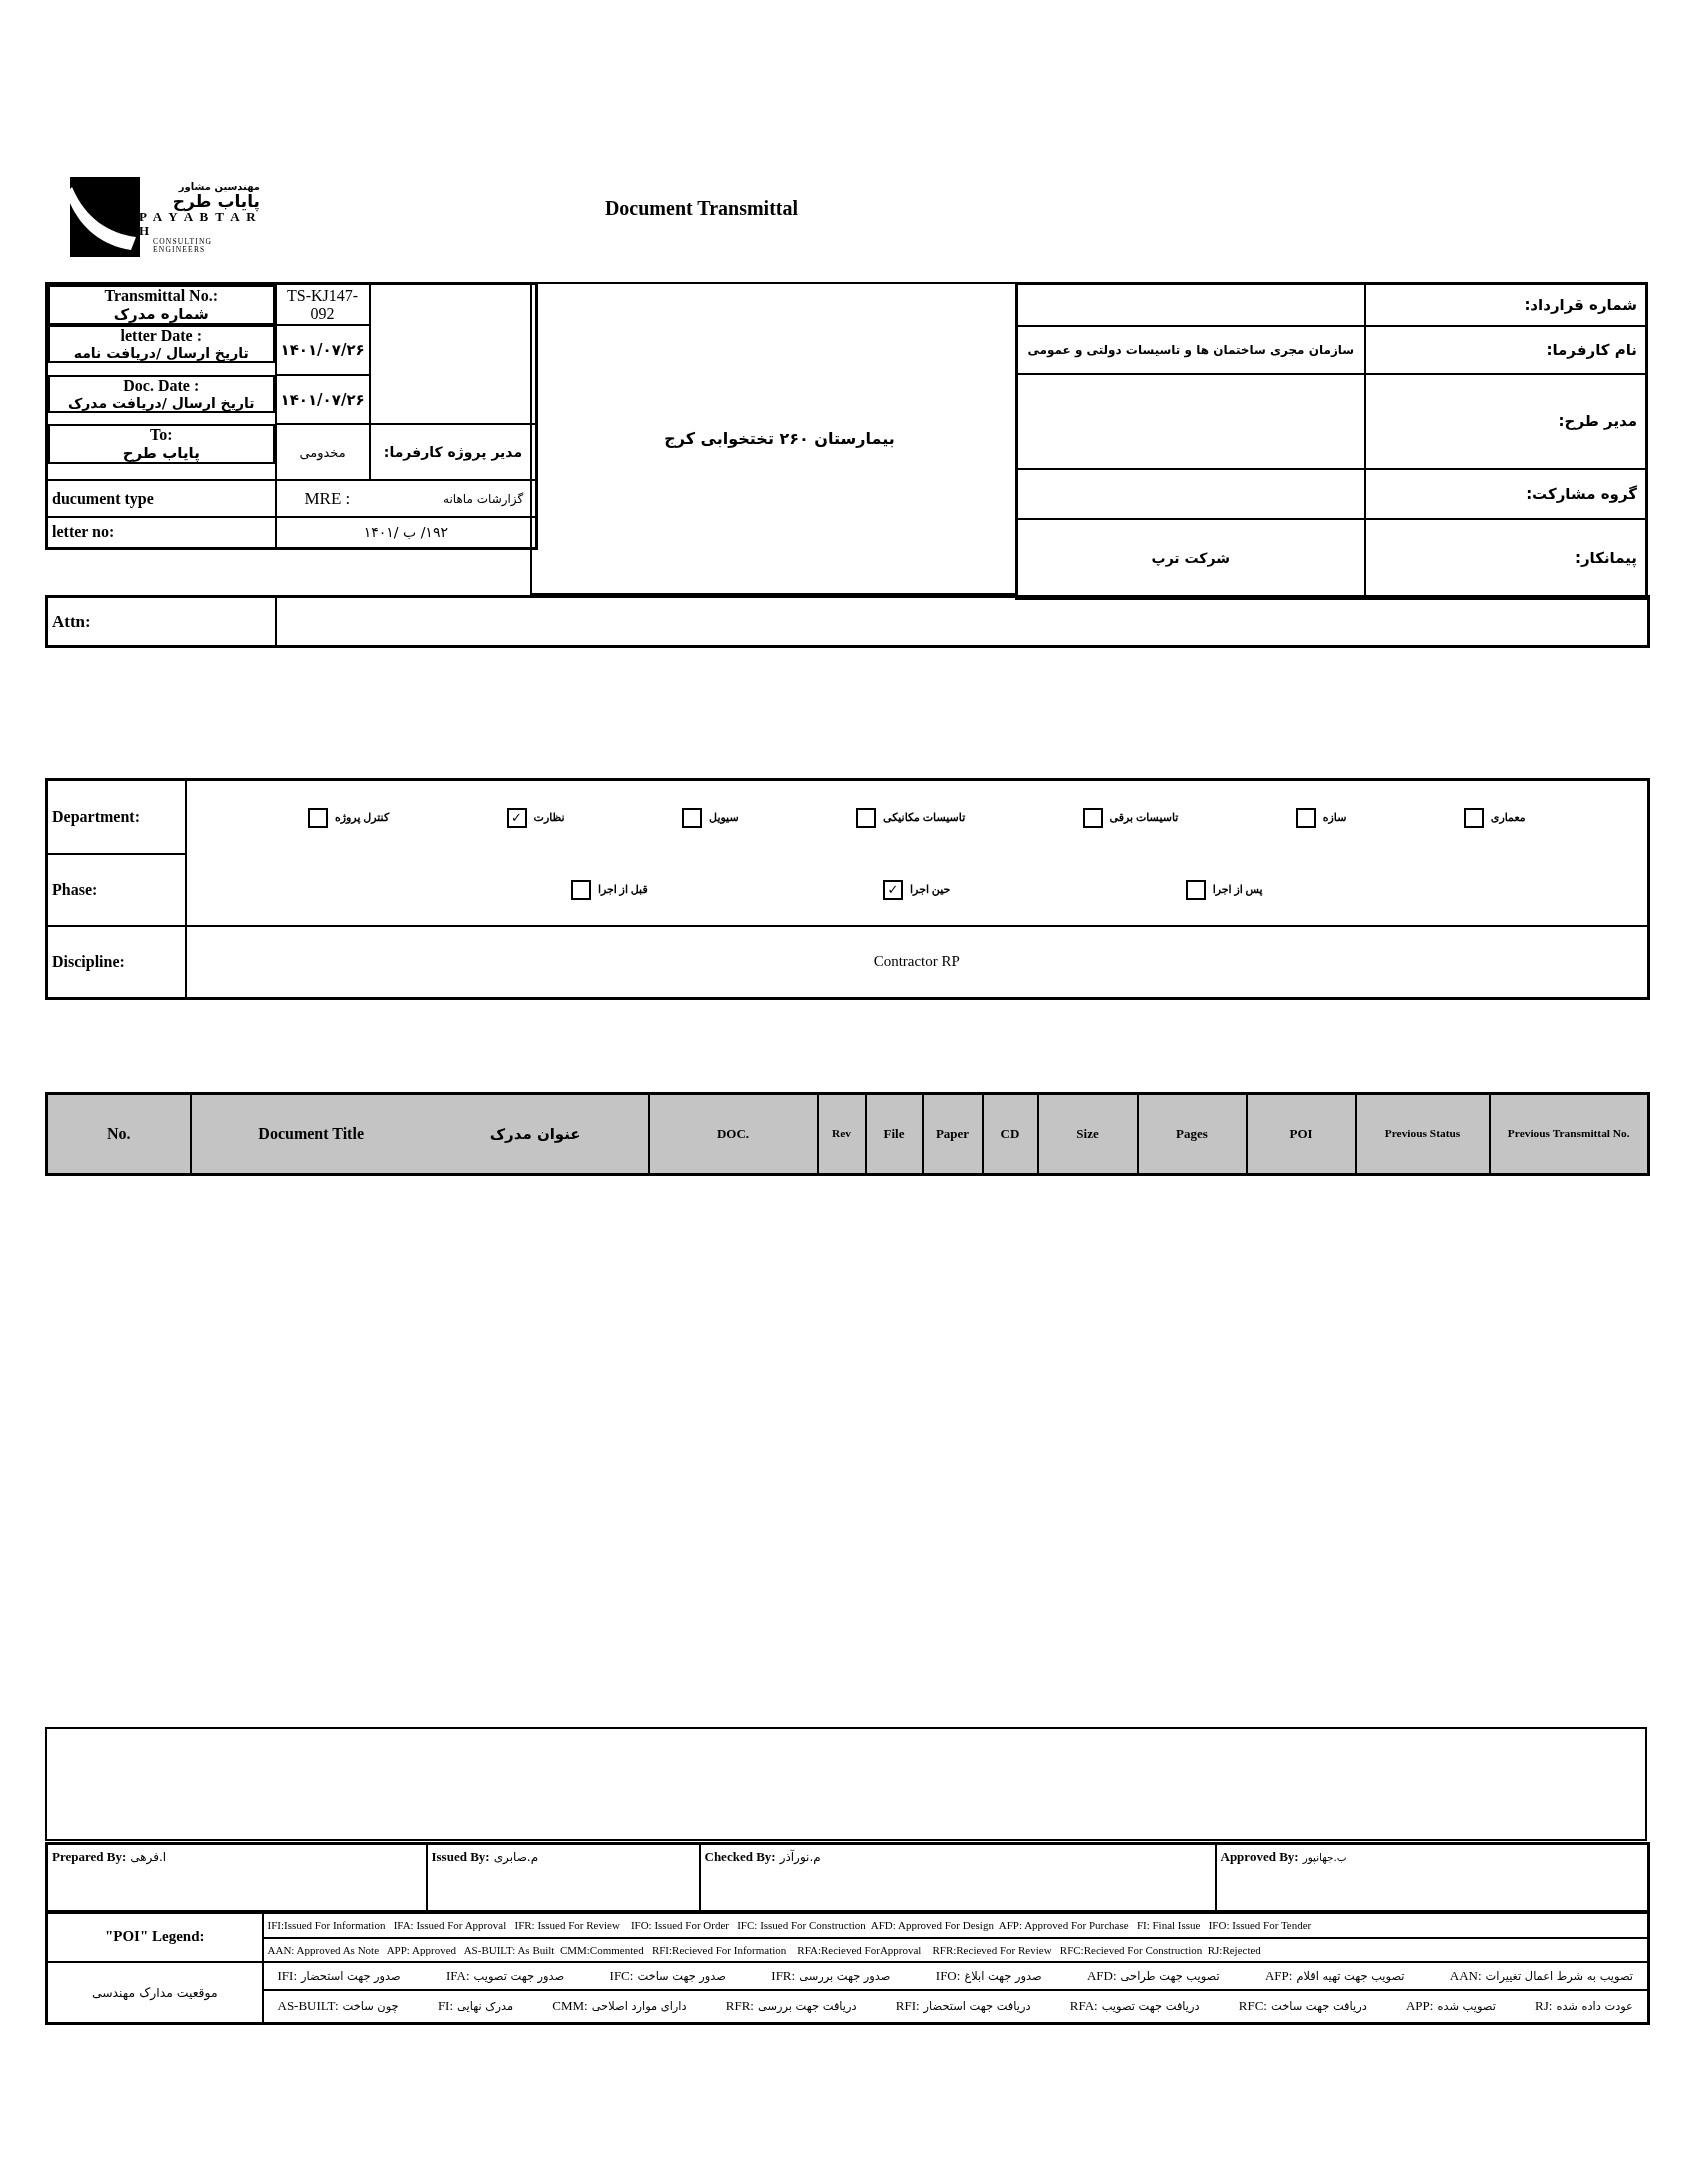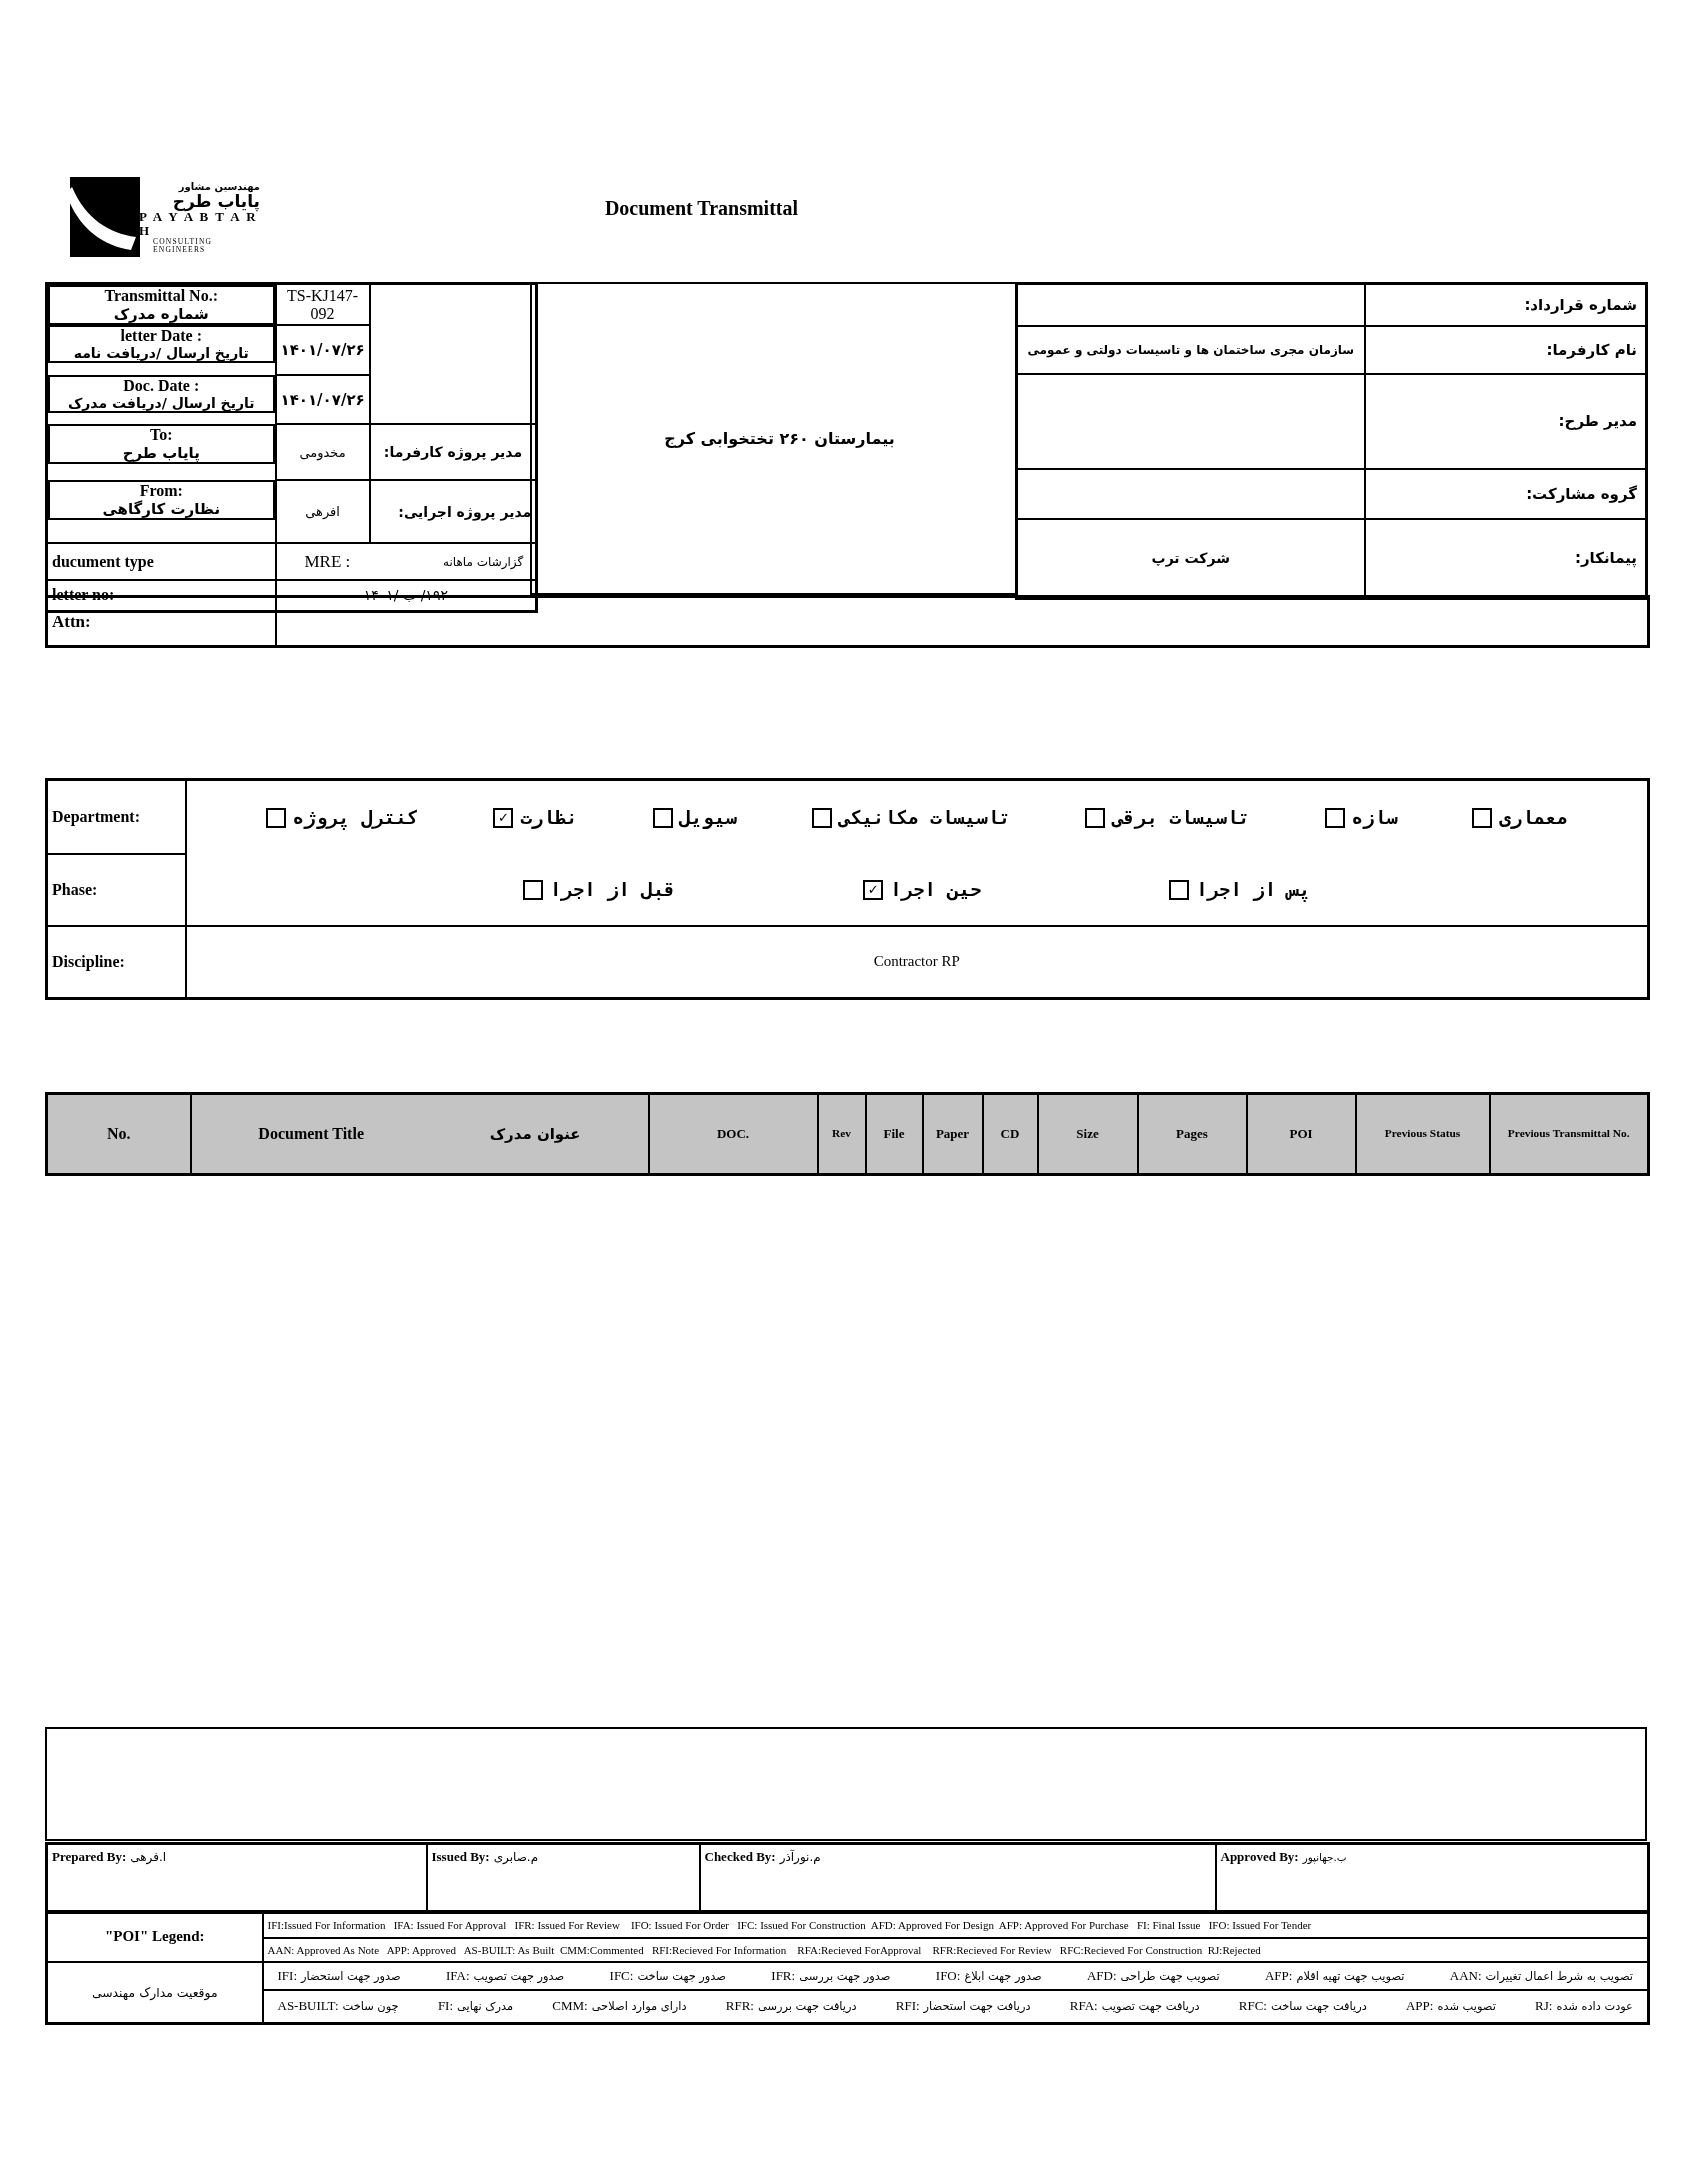--- a/index.html
+++ b/index.html
@@ -12,21 +12,21 @@
   table.grid{border:3px solid #000;}
   .en{font-family:"Liberation Serif",serif;font-weight:bold;}
   .en-r{font-family:"Liberation Serif",serif;font-weight:normal;}
   .fa{font-family:"DejaVu Sans",sans-serif;font-weight:bold;direction:rtl;}
   .fa-r{font-family:"DejaVu Sans",sans-serif;font-weight:normal;direction:rtl;}
   
   .cb{display:inline-block;box-sizing:border-box;width:17px;height:17px;border:2px solid #000;
       background:#fff;text-align:center;line-height:13px;font-size:13px;font-family:"DejaVu Sans",sans-serif;}
   .chk-item{display:inline-flex;direction:ltr;align-items:center;gap:7px;}
   .chk-item .cb{width:20px;height:20px;line-height:16px;}
-  .chk-lbl{font-family:Liberation Mono, monospace;font-weight:bold;font-size:19px;direction:rtl;}
+  .chk-lbl{font-family:Liberation Serif, serif;font-weight:bold;font-size:11px;direction:rtl;}
   
   .hlabel{display:flex;justify-content:space-between;align-items:center;padding:0 26px 0 6px;flex-direction:column;}
   .hlabel .en{font-size:16px;}
   .hlabel .fa{font-size:14px;}
   .val-c{text-align:center;}
   
   .logo-box{width:70px;height:80px;background:#000;}
   .logo-text{line-height:1.05;}
   .logo-fa-small{font-family:"DejaVu Sans",sans-serif;font-weight:bold;font-size:10px;text-align:right;direction:rtl;}
   .logo-fa-name{font-family:"DejaVu Sans",sans-serif;font-weight:bold;font-size:17px;text-align:right;direction:rtl;}
@@ -96,28 +96,20 @@
       </td>
       <td class="val-c fa" style="font-size:15px;" dir="rtl">۱۴۰۱/۰۷/۲۶</td>
     </tr>
     <tr style="height:56px;">
       <td class="hlabel" style="padding-right:4px;">
         <span class="en">To:</span>
         <span class="fa" style="font-size:15px">پایاب طرح</span>
       </td>
       <td class="val-c fa-r" style="font-size:13px;">مخدومی</td>
       <td class="fa" style="font-size:14px;text-align:center;">مدیر پروژه کارفرما:</td>
-    </tr>
-    <tr style="height:63px;">
-      <td class="hlabel" style="padding-right:4px;">
-        <span class="en">From:</span>
-        <span class="fa" style="font-size:15px">نظارت کارگاهی</span>
-      </td>
-      <td class="val-c fa-r" style="font-size:13px;">افرهی</td>
-      <td class="fa" style="font-size:14px;text-align:right;">مدیر پروژه اجرایی:</td>
     </tr>
     <tr style="height:37px;">
       <td class="en" style="font-size:16px;">ducument type</td>
       <td colspan="2">
         <div style="display:flex;justify-content:space-between;align-items:center;padding:0 8px 0 24px;">
           <span class="en-r" style="font-size:17px;">MRE  :</span>
           <span class="fa-r" style="font-size:12px;">گزارشات ماهانه</span>
         </div>
       </td>
     </tr>

